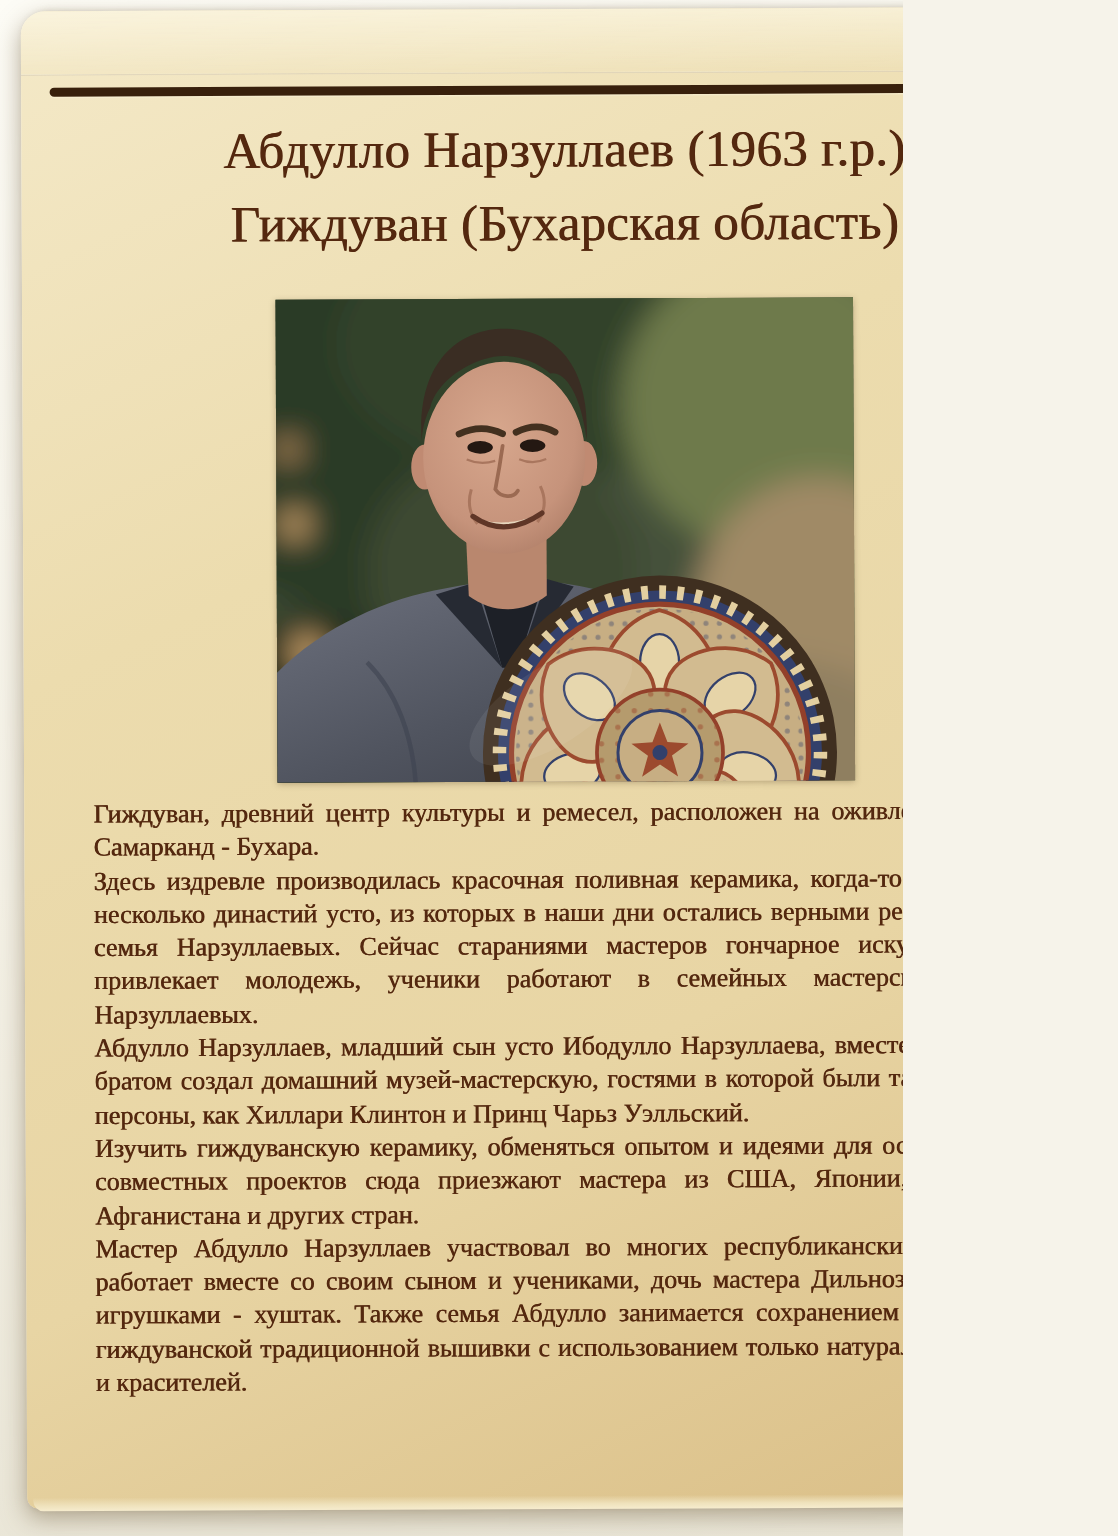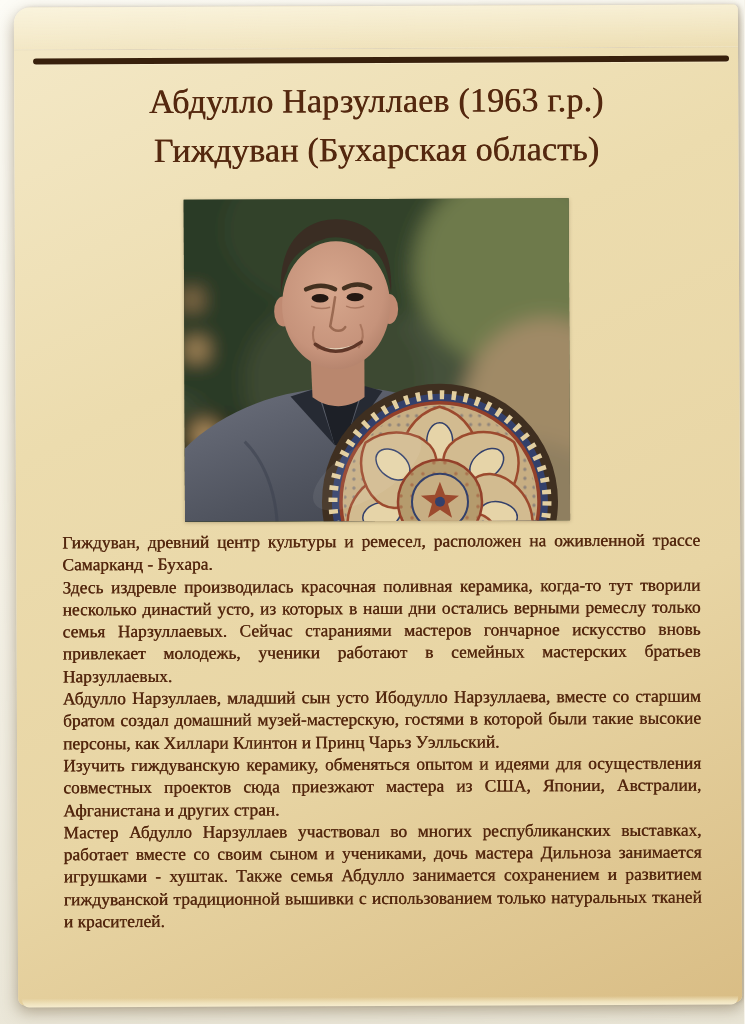--- a/index.html
+++ b/index.html
@@ -11,21 +11,21 @@
     --rule:#38200c;
   }
   *{margin:0;padding:0;box-sizing:border-box;}
   html,body{width:745px;height:1024px;}
   body{
     background:var(--background);
     font-family:"Liberation Serif","DejaVu Serif",serif;
     overflow:hidden;
   }
   .scene{
-    position:relative;width:744px;height:1024px;
+    position:relative;width:602px;height:1024px;
     background:linear-gradient(175deg,#fdfcf6 0%,#f4f1e6 55%,#e9e5d6 100%);
     overflow:hidden;
   }
   .card{
     position:absolute;left:16px;top:6px;width:724px;height:998px;
     background:linear-gradient(155deg,var(--paper-light) 0%,var(--paper) 34%,#e8d5a4 66%,var(--paper-dark) 100%);
     border-radius:16px 5px 7px 7px;
     transform:rotate(-0.25deg);
     box-shadow:0 6px 16px rgba(110,90,55,.5), 2px 0 4px rgba(110,90,55,.25);
   }

